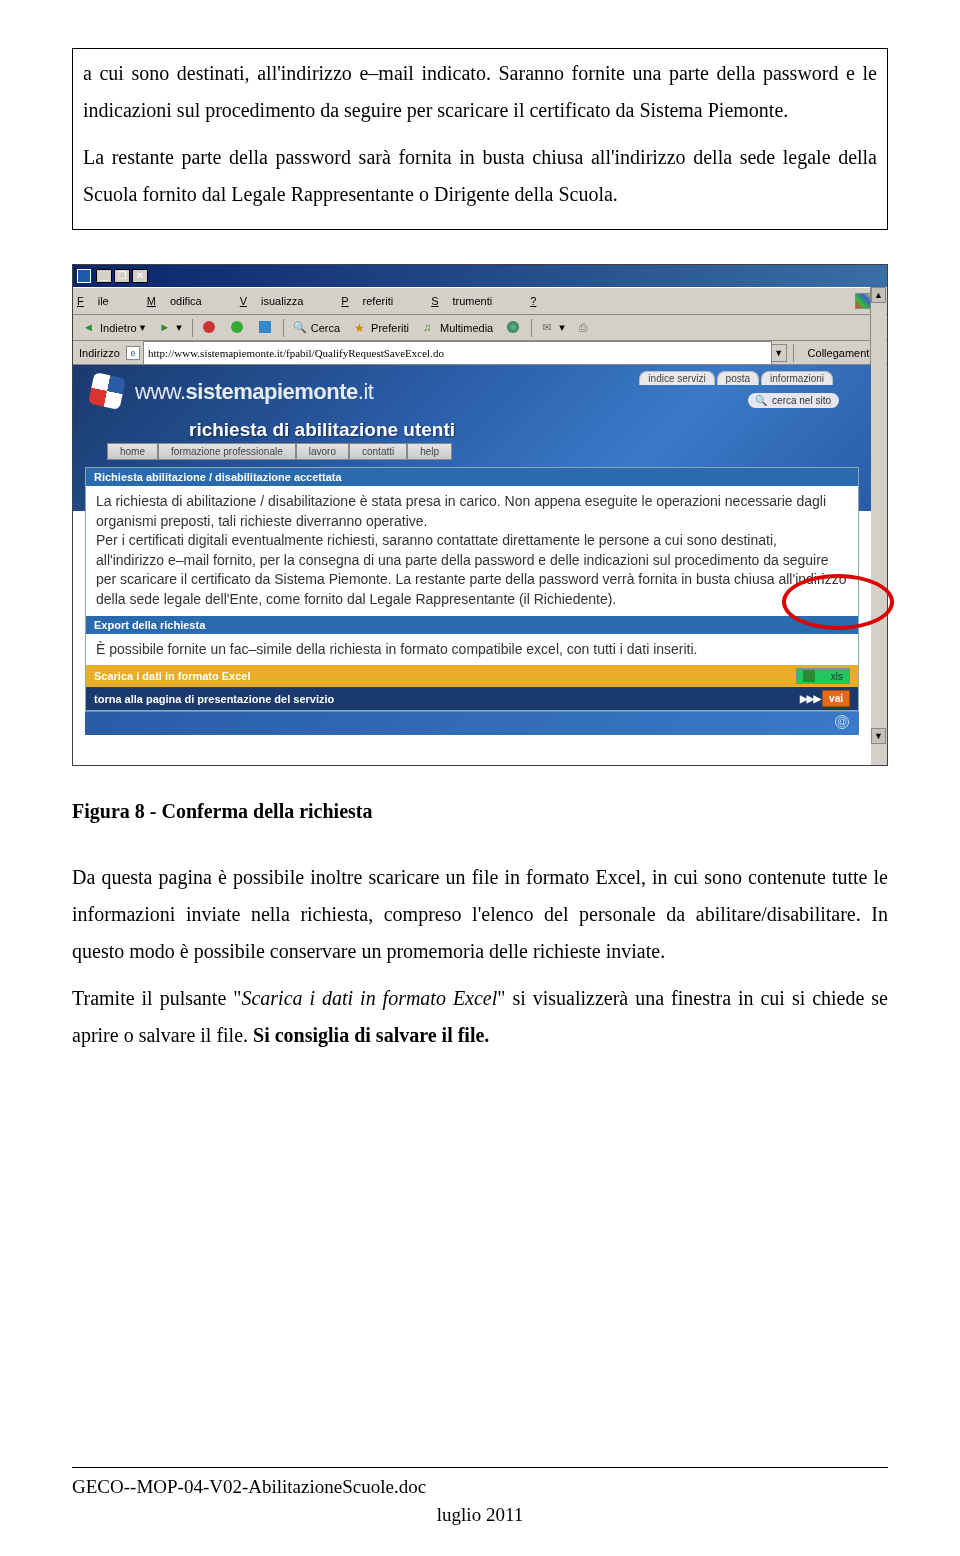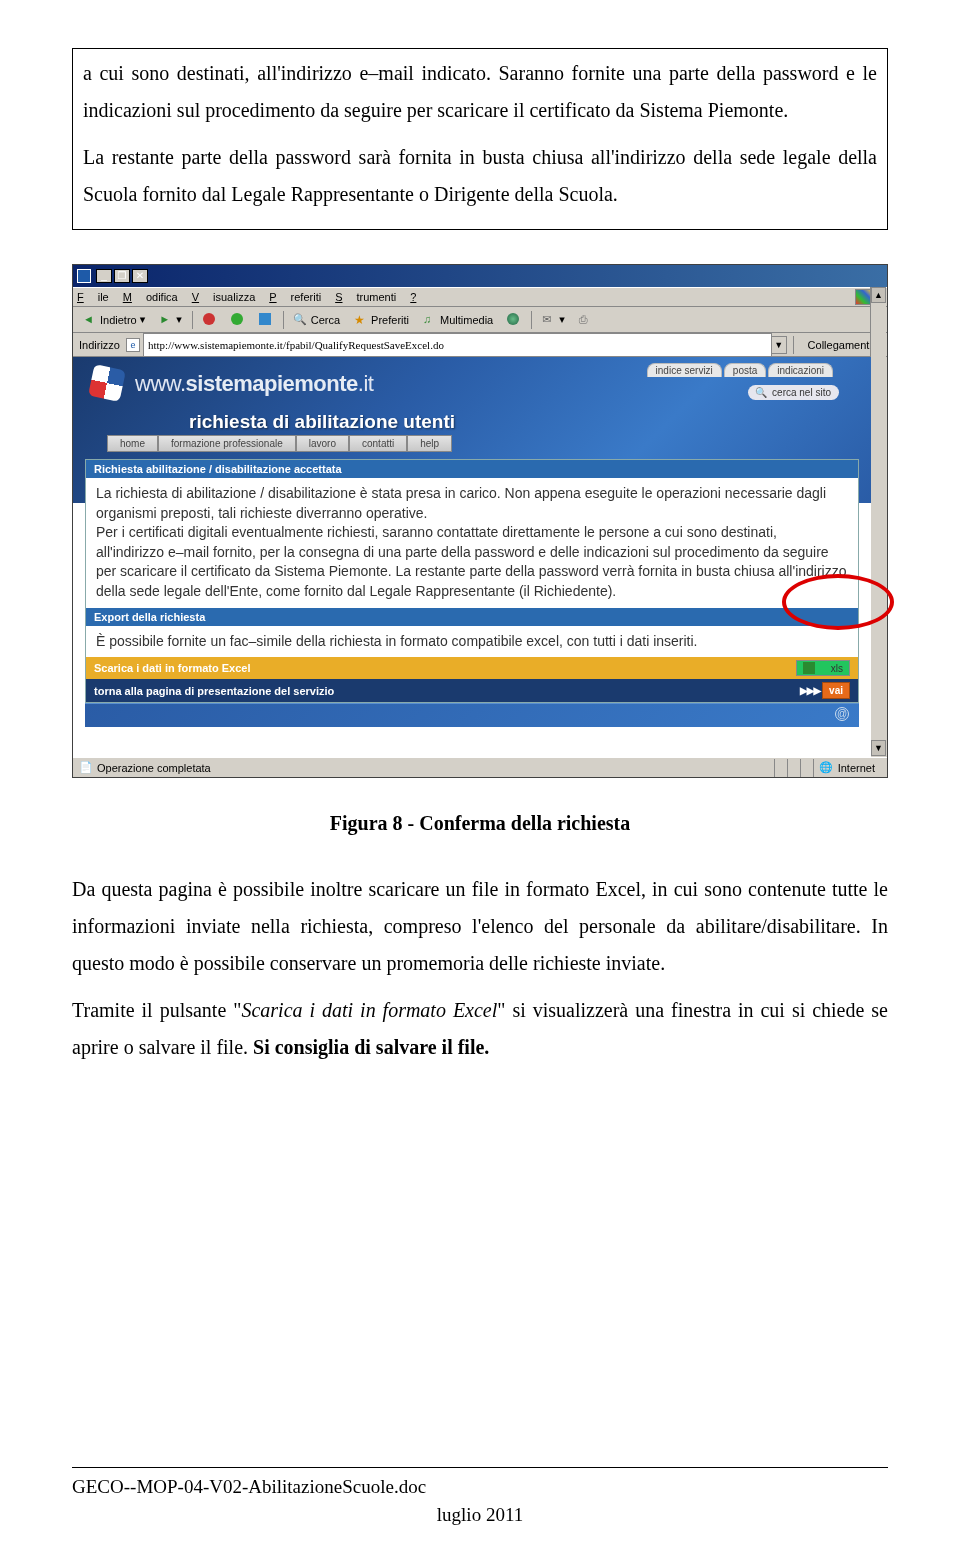--- a/index.html
+++ b/index.html
@@ -15,21 +15,21 @@
   }
   .doc-text { line-height: 1.85; text-align: justify; }
   .doc-text p { margin-bottom: 10px; }
   .box-border {
     border: 1px solid #000;
     padding: 6px 10px 6px 10px;
     margin-bottom: 34px;
   }
   .box-border p { margin-bottom: 10px; }
   .fig-caption {
-    text-align: center;
+    text-align: left;
     font-weight: bold;
     margin: 34px 0 36px 0;
     font-size: 20px;
   }
   .italic-inline { font-style: italic; }
   .bold-inline { font-weight: bold; }
   .footer-line {
     position: absolute;
     left: 72px; right: 72px;
     bottom: 88px;
@@ -81,27 +81,28 @@
     width: 16px; height: 14px;
     background: #d4d0c8;
     border: 1px solid #000;
     font-size: 10px;
     line-height: 12px;
     text-align: center;
     font-family: Arial;
   }
   .ie-menubar {
     background: #d4d0c8;
-    height: 20px;
+    height: 28px;
     display: flex;
     align-items: center;
     padding-left: 4px;
     border-top: 1px solid #fff;
     border-bottom: 1px solid #888;
     font-size: 11px;
+    gap: 24px;
   }
   .ie-menubar span { margin-right: 14px; }
   .ie-menubar .u { text-decoration: underline; }
   .ie-flag {
     margin-left: auto; margin-right: 6px;
     width: 18px; height: 16px;
     background: linear-gradient(45deg,#e33,#3b3,#36c,#fc3);
     border: 1px solid #888;
   }
   .ie-toolbar {
@@ -406,21 +407,21 @@
       <div class="arrow">▲</div>
       <div class="track"></div>
       <div class="arrow">▼</div>
     </div>
 
     <div class="page-area" style="margin-right:16px;">
       <div class="page-banner">
         <div class="sp-tabs">
           <span class="sp-tab">indice servizi</span>
           <span class="sp-tab">posta</span>
-          <span class="sp-tab">indicazioni</span>
+          <span class="sp-tab">informazioni</span>
         </div>
         <div class="sp-logo"></div>
         <div class="sp-dom">
           <span class="lite">www.</span><span>sistemapiemonte</span><span class="lite">.it</span>
         </div>
         <div class="sp-search">cerca nel sito</div>
         <div class="sp-bigtitle">richiesta di abilitazione utenti</div>
         <div class="sp-secnav">
           <span class="sp-snav">home</span>
           <span class="sp-snav">formazione professionale</span>
@@ -451,32 +452,20 @@
           <span class="vai-btn">vai</span>
         </div>
       </div>
 
       <div class="bottom-blue-bar">
         <span class="at">@</span>
       </div>
       <div style="height:30px;background:#fff;"></div>
     </div>
 
-    <div class="ie-status">
-      <span class="sicon page"></span>
-      <span>Operazione completata</span>
-      <span class="flex"></span>
-      <span class="cell"></span>
-      <span class="cell"></span>
-      <span class="cell"></span>
-      <span class="cell">
-        <span class="sicon globe"></span>
-        <span>Internet</span>
-      </span>
-    </div>
 
   </div>
 
   <div class="red-circle"></div>
 </div>
 
 <div class="fig-caption">Figura 8  - Conferma della richiesta</div>
 
 <div class="doc-text">
   <p>Da questa pagina è possibile inoltre scaricare un file in formato Excel, in cui sono contenute tutte le informazioni inviate nella richiesta, compreso l'elenco del personale da abilitare/disabilitare. In questo modo è possibile conservare un promemoria delle richieste inviate.</p>

